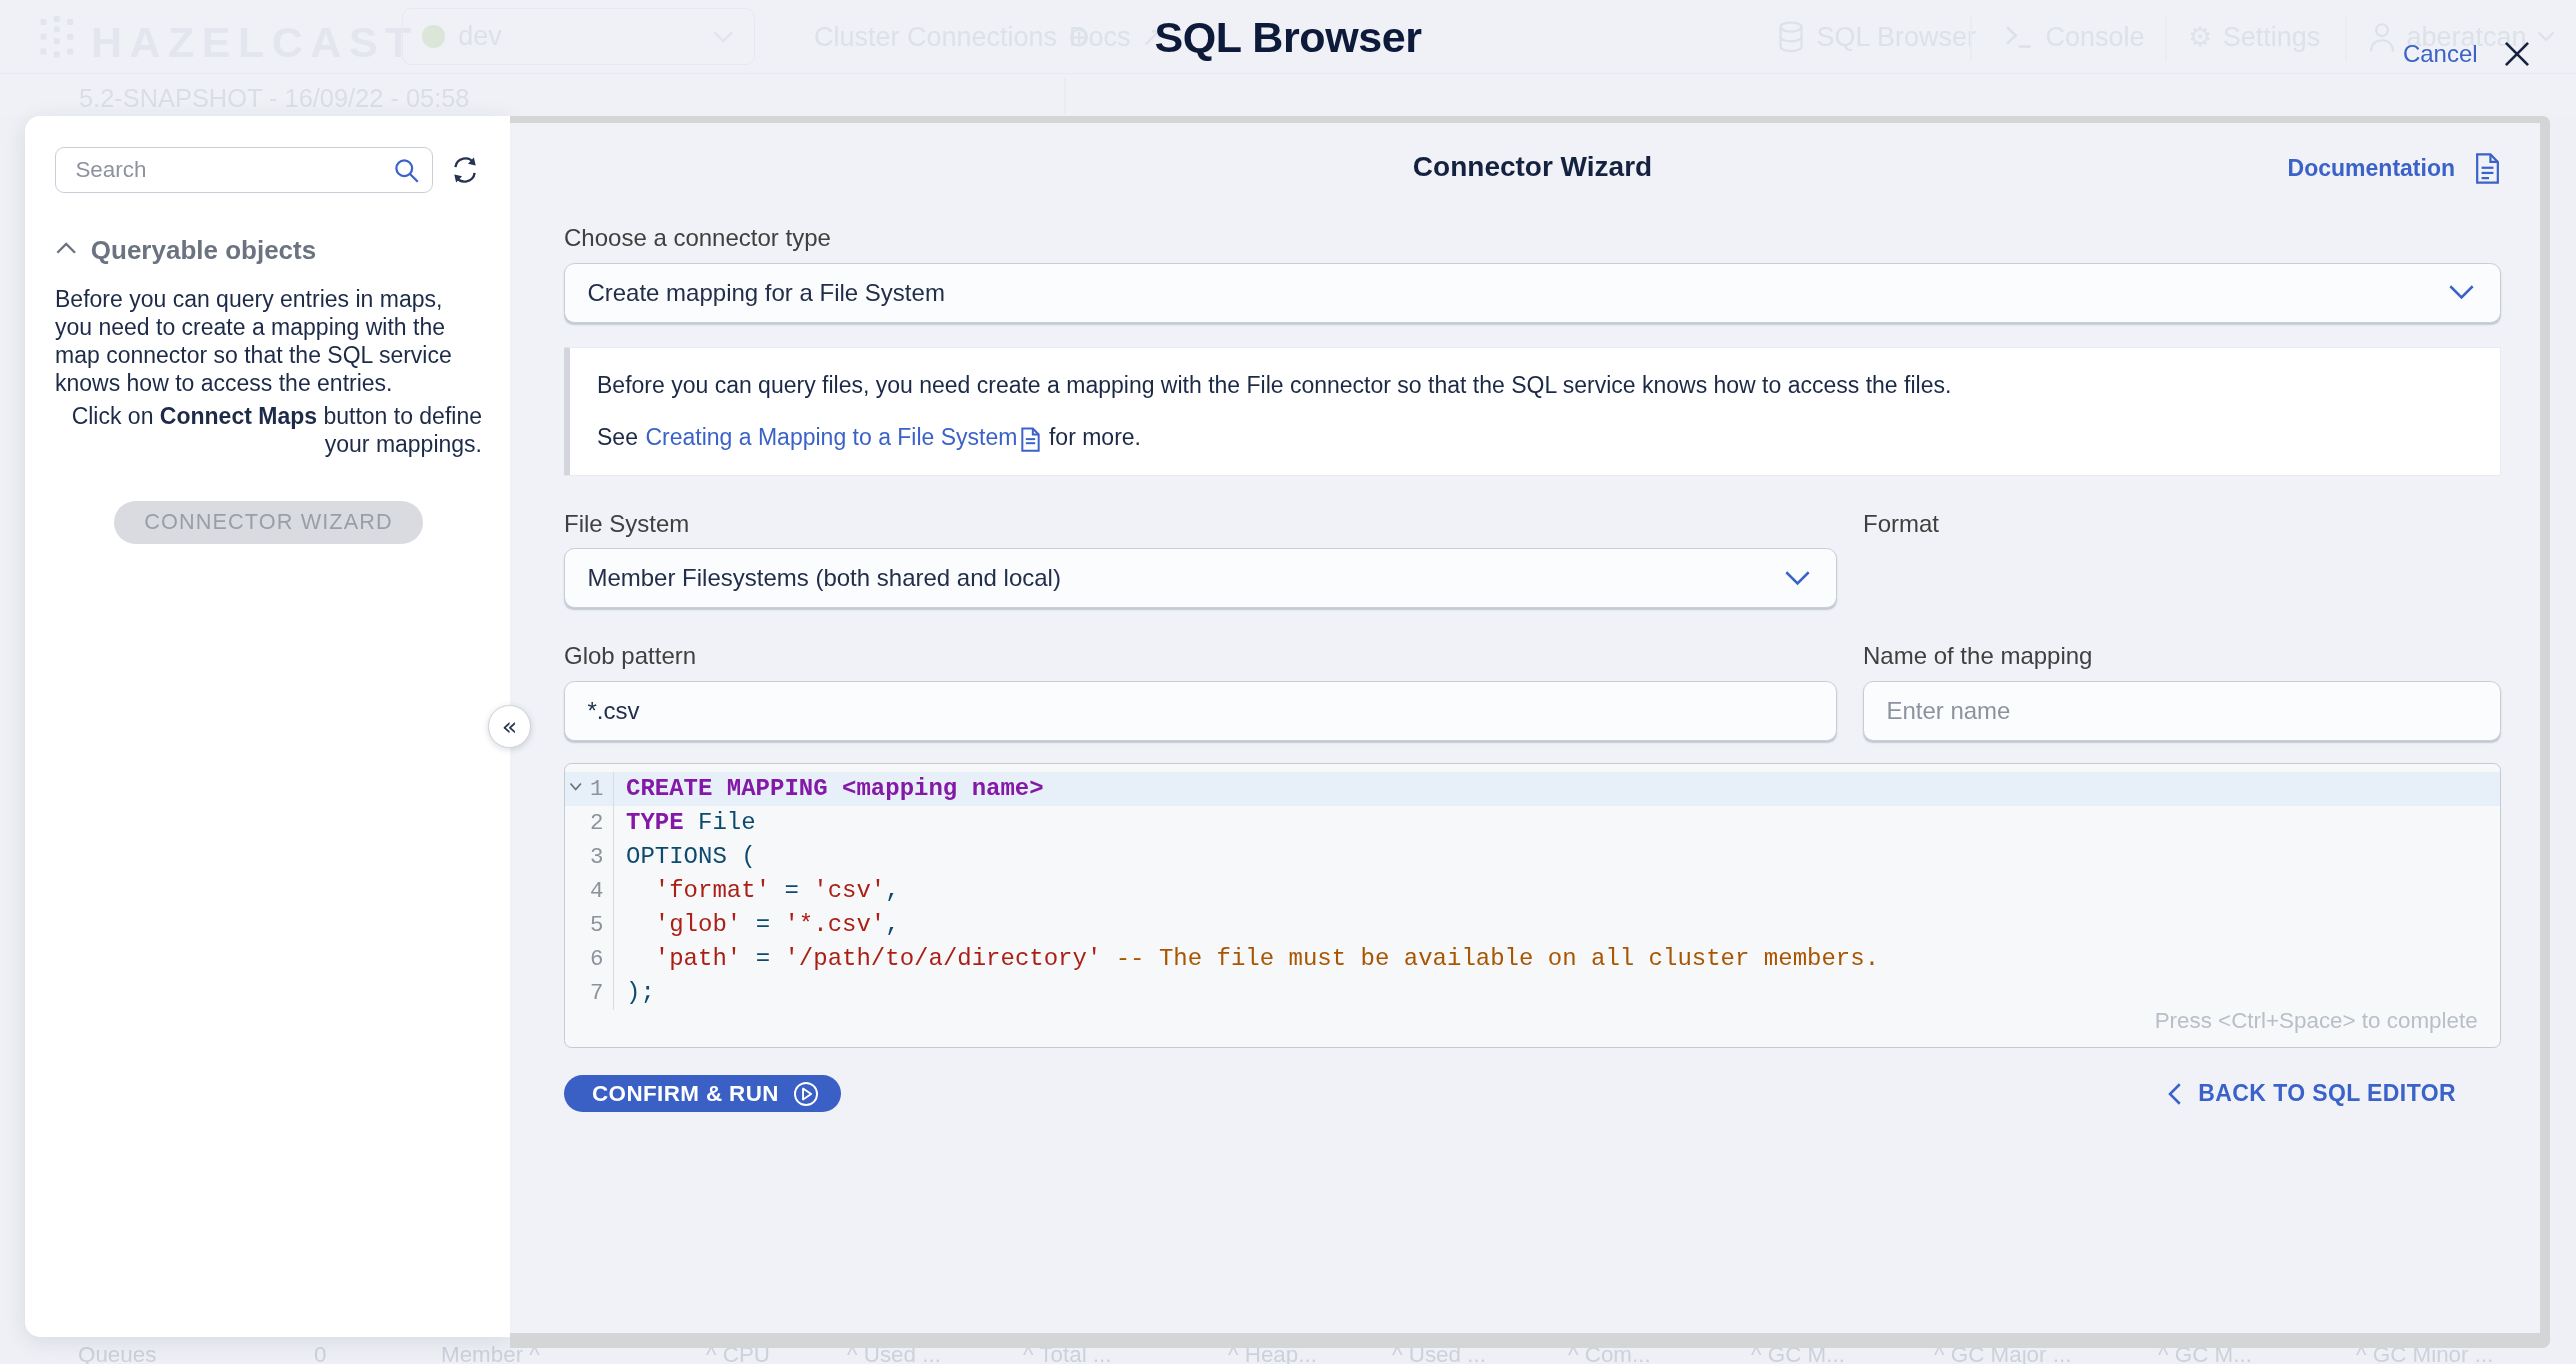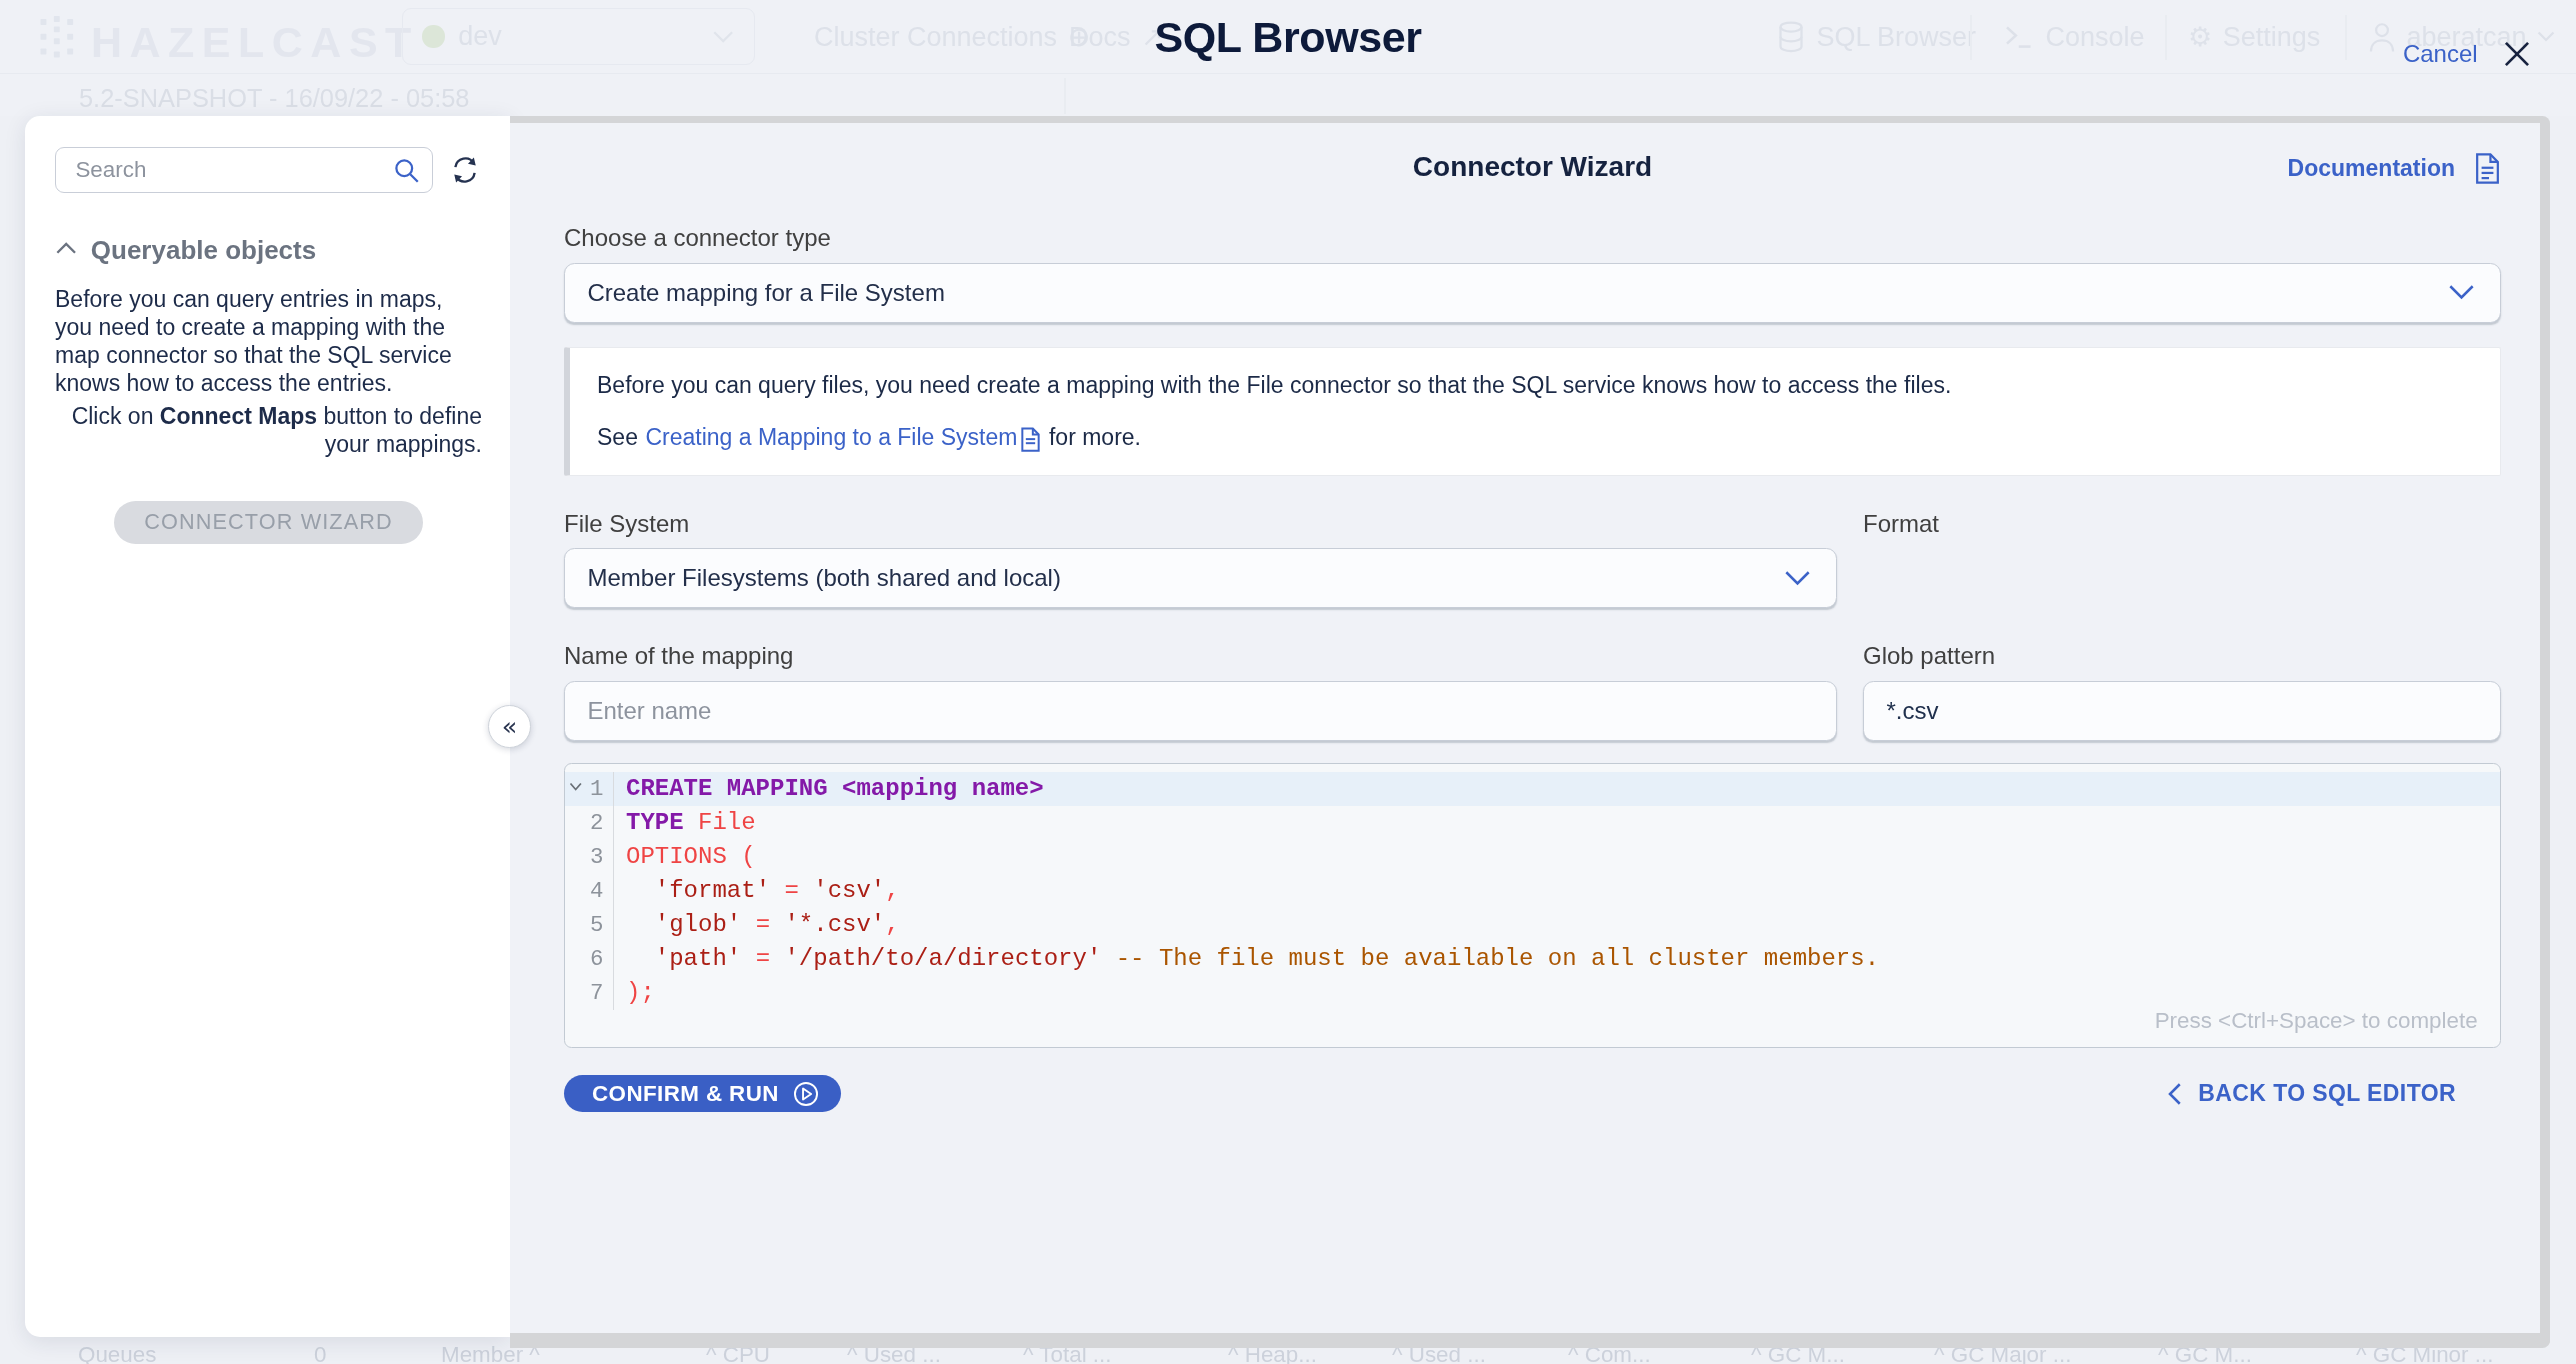--- a/index.html
+++ b/index.html
@@ -69,21 +69,21 @@
 
   
   .editor { position:relative; margin-top:22.4px; height:285px; background:#f6f8fa; border:1.5px solid #c2cad3; border-radius:7.5px; overflow:hidden; font-family:"Liberation Mono",monospace; cursor:text; }
   .code-lines { padding-top:7.5px; }
   .code-line { display:flex; height:34px; align-items:center; }
   .code-line.active { background:#e7f0f9; }
   .gutter-cell { width:49px; flex:none; position:relative; display:flex; align-items:center; justify-content:flex-end; padding-right:9.7px; font-size:22.4px; color:#8d939b; border-right:1.5px solid #d8dbdf; align-self:stretch; }
   .fold-caret { position:absolute; left:3.7px; top:10.5px; }
   .code-cell { padding-left:12px; white-space:pre; font-size:24px; color:#1a2b49; }
   .tok-kw { color:#8419a8; font-weight:700; }
-  .tok-pl { color:#ef4444; }
+  .tok-pl { color:#0c4a6e; }
   .tok-str { color:#ab1f15; }
   .tok-com { color:#aa5500; }
   .editor-hint { position:absolute; right:22.4px; bottom:13.4px; font-family:"Liberation Sans",sans-serif; font-size:22.4px; color:#b9bfc9; }
 
   
   .actions-row { margin-top:27px; display:flex; justify-content:space-between; align-items:center; }
   .confirm-btn { display:flex; align-items:center; gap:13.4px; height:37px; padding:0 21px 0 28px; border:none; border-radius:22.4px; background:#3a5fc5; color:#ffffff; font-size:22.4px; font-weight:600; letter-spacing:0.4px; font-family:"Liberation Sans",sans-serif; cursor:pointer; }
   .back-link { display:flex; align-items:center; gap:16.4px; color:#3b62c8; font-size:23px; font-weight:600; letter-spacing:0.4px; cursor:pointer; margin-right:45px; }
 
   svg { display:block; }
@@ -282,26 +282,26 @@
         <span class="val">Member Filesystems (both shared and local)</span>
         <svg width="27" height="16.4" viewBox="0 0 36 22">
             <polyline points="3,3 18,18 33,3" fill="none" stroke="#3b62c8" stroke-width="3.4"></polyline>
           </svg>
       </div>
     </div>
     <div>
       <div class="field-label">Format</div>
     </div>
     <div>
+      <div class="field-label">Glob pattern</div>
+      <input class="text-input" type="text" value="*.csv" style="">
+    </div>
+    <div>
       <div class="field-label">Name of the mapping</div>
       <input class="text-input" type="text" placeholder="Enter name" style="">
-    </div>
-    <div>
-      <div class="field-label">Glob pattern</div>
-      <input class="text-input" type="text" value="*.csv" style="">
     </div>
   </div>
 
   <div class="editor">
     <div class="code-lines">
         <div class="code-line active">
           <div class="gutter-cell">
             <span class="fold-caret">
               <svg width="13.4" height="9" viewBox="0 0 18 12">
                 <polyline points="2,2 9,10 16,2" fill="none" stroke="#6a7077" stroke-width="2.4"></polyline>

